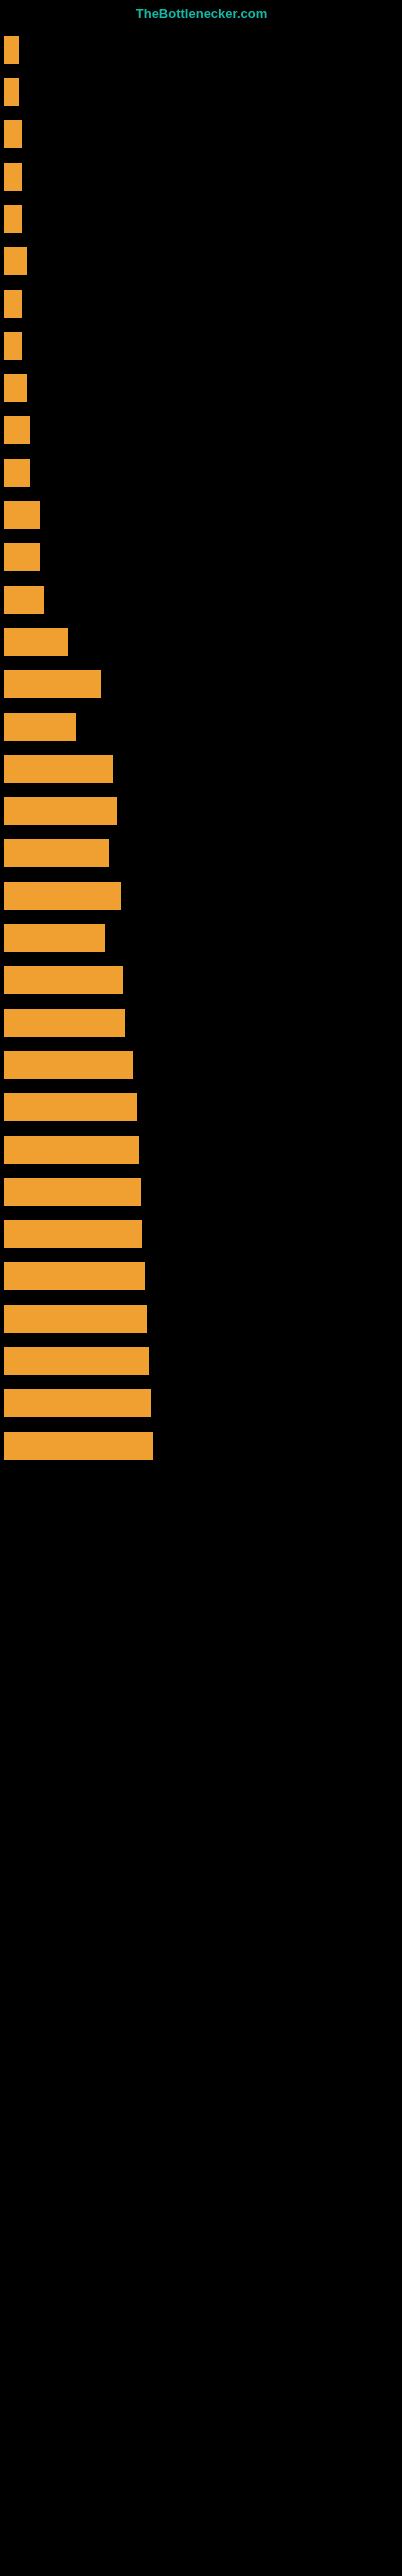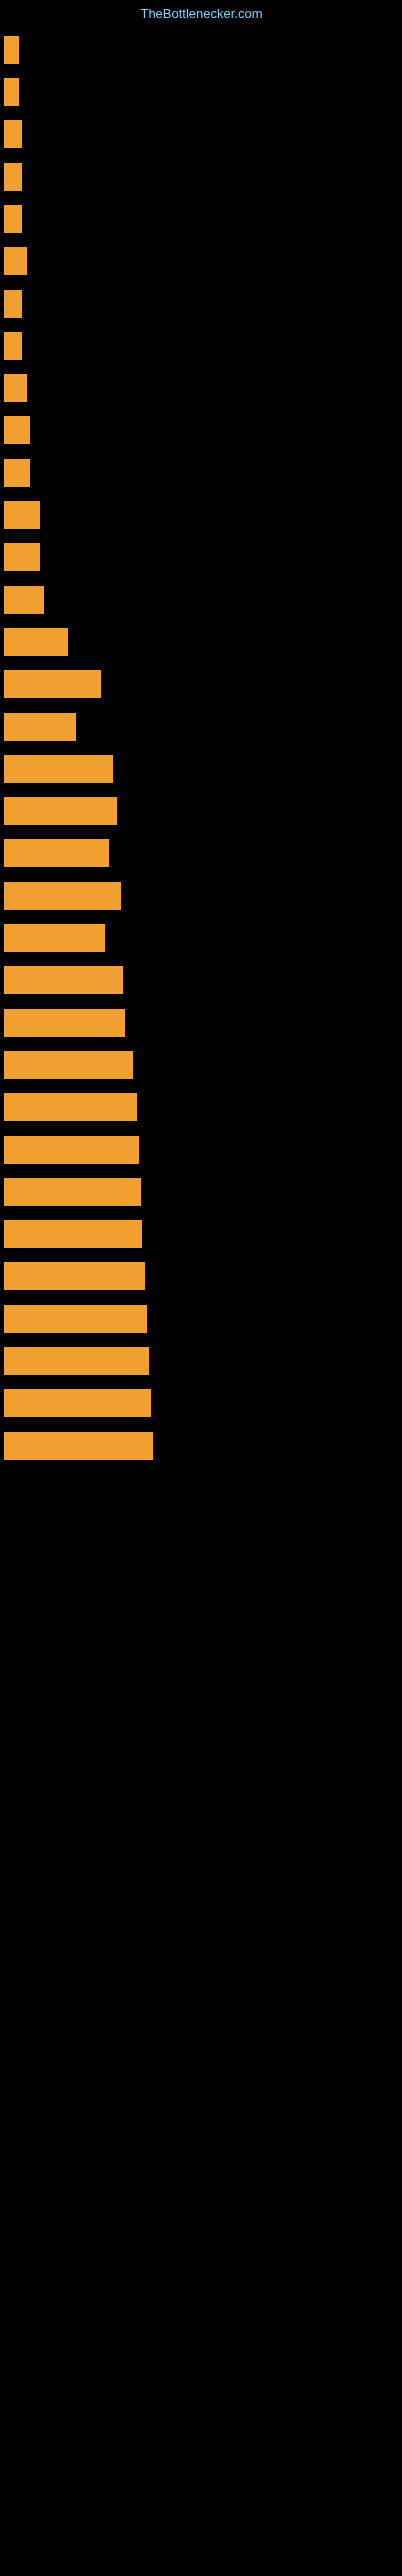--- a/index.html
+++ b/index.html
@@ -8,25 +8,25 @@
       box-sizing: border-box;
     }
     body {
       background-color: #000;
       width: 403px;
       min-height: 2576px;
       font-family: Arial, sans-serif;
       position: relative;
     }
     .site-title {
-      color: #7dd3fc;
+      color: #14b8a6;
       font-size: 13px;
       text-align: center;
       padding: 6.4px 0;
-      font-weight: normal;
+      font-weight: bold;
     }
     .container {
       padding: 8px 4px;
     }
     .bar-label {
       color: #f0a030;
       background-color: #f0a030;
       font-size: 10.5px;
       font-weight: bold;
       white-space: nowrap;

